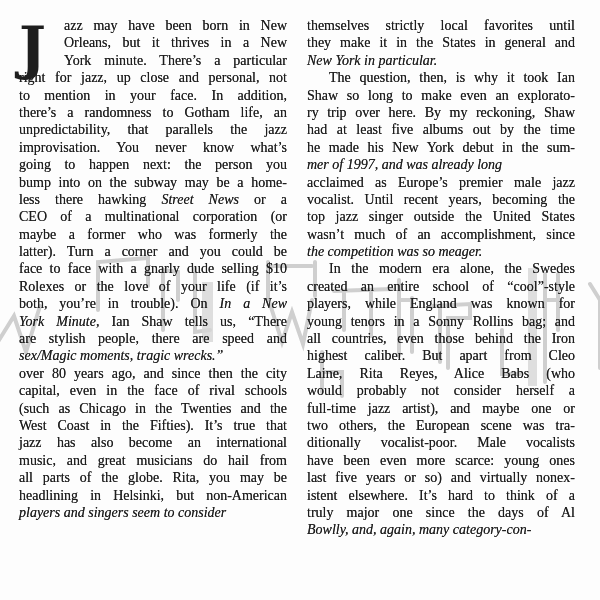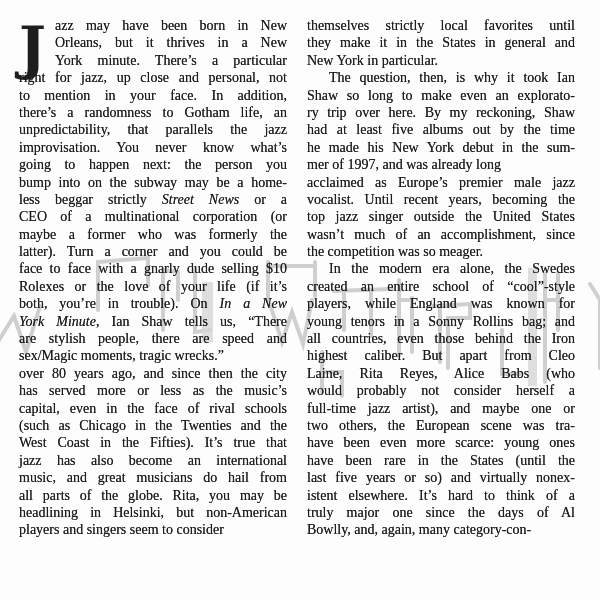--- a/index.html
+++ b/index.html
@@ -29,22 +29,22 @@
     font-size:14px;
     line-height:17.4px;
     text-shadow:0 0 0.35px rgba(20,20,20,0.8);
   }
   .line{
     height:17.4px;
     text-align:justify;
     text-align-last:justify;
     white-space:normal;
   }
-  .line.end{ text-align-last:left; }
-  .line.dc{ margin-left:36px; }
+  .line.end{ text-align-last:left;font-style:italic; }
+  .line.dc{ margin-left:45px; }
   .line.indent{ text-indent:22px; }
   .line i{ font-style:italic; }
   .dropcap{
     position:absolute;left:0;top:7px;
     font-family:"DejaVu Serif", serif;
     font-weight:bold;
     font-size:57px;line-height:47px;
     text-shadow:none;
   }
 </style>
@@ -81,32 +81,31 @@
     <div class="line dc"><span>azz may have been born in New</span></div>
         <div class="line dc"><span>Orleans, but it thrives in a New</span></div>
         <div class="line dc"><span>York minute. There’s a particular</span></div>
         <div class="line"><span>right for jazz, up close and personal, not</span></div>
         <div class="line"><span>to mention in your face. In addition,</span></div>
         <div class="line"><span>there’s a randomness to Gotham life, an</span></div>
         <div class="line"><span>unpredictability, that parallels the jazz</span></div>
         <div class="line"><span>improvisation. You never know what’s</span></div>
         <div class="line"><span>going to happen next: the person you</span></div>
         <div class="line"><span>bump into on the subway may be a home-</span></div>
-        <div class="line"><span>less beggar strictly </span><i>Street News</i><span> or a</span></div>
+        <div class="line"><span>less there hawking </span><i>Street News</i><span> or a</span></div>
         <div class="line"><span>CEO of a multinational corporation (or</span></div>
         <div class="line"><span>maybe a former who was formerly the</span></div>
         <div class="line"><span>latter). Turn a corner and you could be</span></div>
         <div class="line"><span>face to face with a gnarly dude selling $10</span></div>
         <div class="line"><span>Rolexes or the love of your life (if it’s</span></div>
         <div class="line"><span>both, you’re in trouble). On </span><i>In a New</i></div>
         <div class="line"><i>York Minute</i><span>, Ian Shaw tells us, “There</span></div>
         <div class="line"><span>are stylish people, there are speed and</span></div>
         <div class="line end"><span>sex/Magic moments, tragic wrecks.”</span></div>
         <div class="line"><span>over 80 years ago, and since then the city</span></div>
-        <div class="line"><span>has served more or less as the music’s</span></div>
         <div class="line"><span>capital, even in the face of rival schools</span></div>
         <div class="line"><span>(such as Chicago in the Twenties and the</span></div>
         <div class="line"><span>West Coast in the Fifties). It’s true that</span></div>
         <div class="line"><span>jazz has also become an international</span></div>
         <div class="line"><span>music, and great musicians do hail from</span></div>
         <div class="line"><span>all parts of the globe. Rita, you may be</span></div>
         <div class="line"><span>headlining in Helsinki, but non-American</span></div>
         <div class="line end"><span>players and singers seem to consider</span></div>
       </div>
     <div class="col">
@@ -127,22 +126,22 @@
         <div class="line indent"><span>In the modern era alone, the Swedes</span></div>
         <div class="line"><span>created an entire school of “cool”-style</span></div>
         <div class="line"><span>players, while England was known for</span></div>
         <div class="line"><span>young tenors in a Sonny Rollins bag; and</span></div>
         <div class="line"><span>all countries, even those behind the Iron</span></div>
         <div class="line"><span>highest caliber. But apart from Cleo</span></div>
         <div class="line"><span>Laine, Rita Reyes, Alice Babs (who</span></div>
         <div class="line"><span>would probably not consider herself a</span></div>
         <div class="line"><span>full-time jazz artist), and maybe one or</span></div>
         <div class="line"><span>two others, the European scene was tra-</span></div>
+        <div class="line"><span>ditionally vocalist-poor. Male vocalists</span></div>
         <div class="line"><span>have been even more scarce: young ones</span></div>
-        <div class="line"><span>have been rare in the States (until the</span></div>
         <div class="line"><span>last five years or so) and virtually nonex-</span></div>
         <div class="line"><span>istent elsewhere. It’s hard to think of a</span></div>
         <div class="line"><span>truly major one since the days of Al</span></div>
         <div class="line end"><span>Bowlly, and, again, many category-con-</span></div>
       </div>
   </div>
 
 </div>
 
 </body></html>

